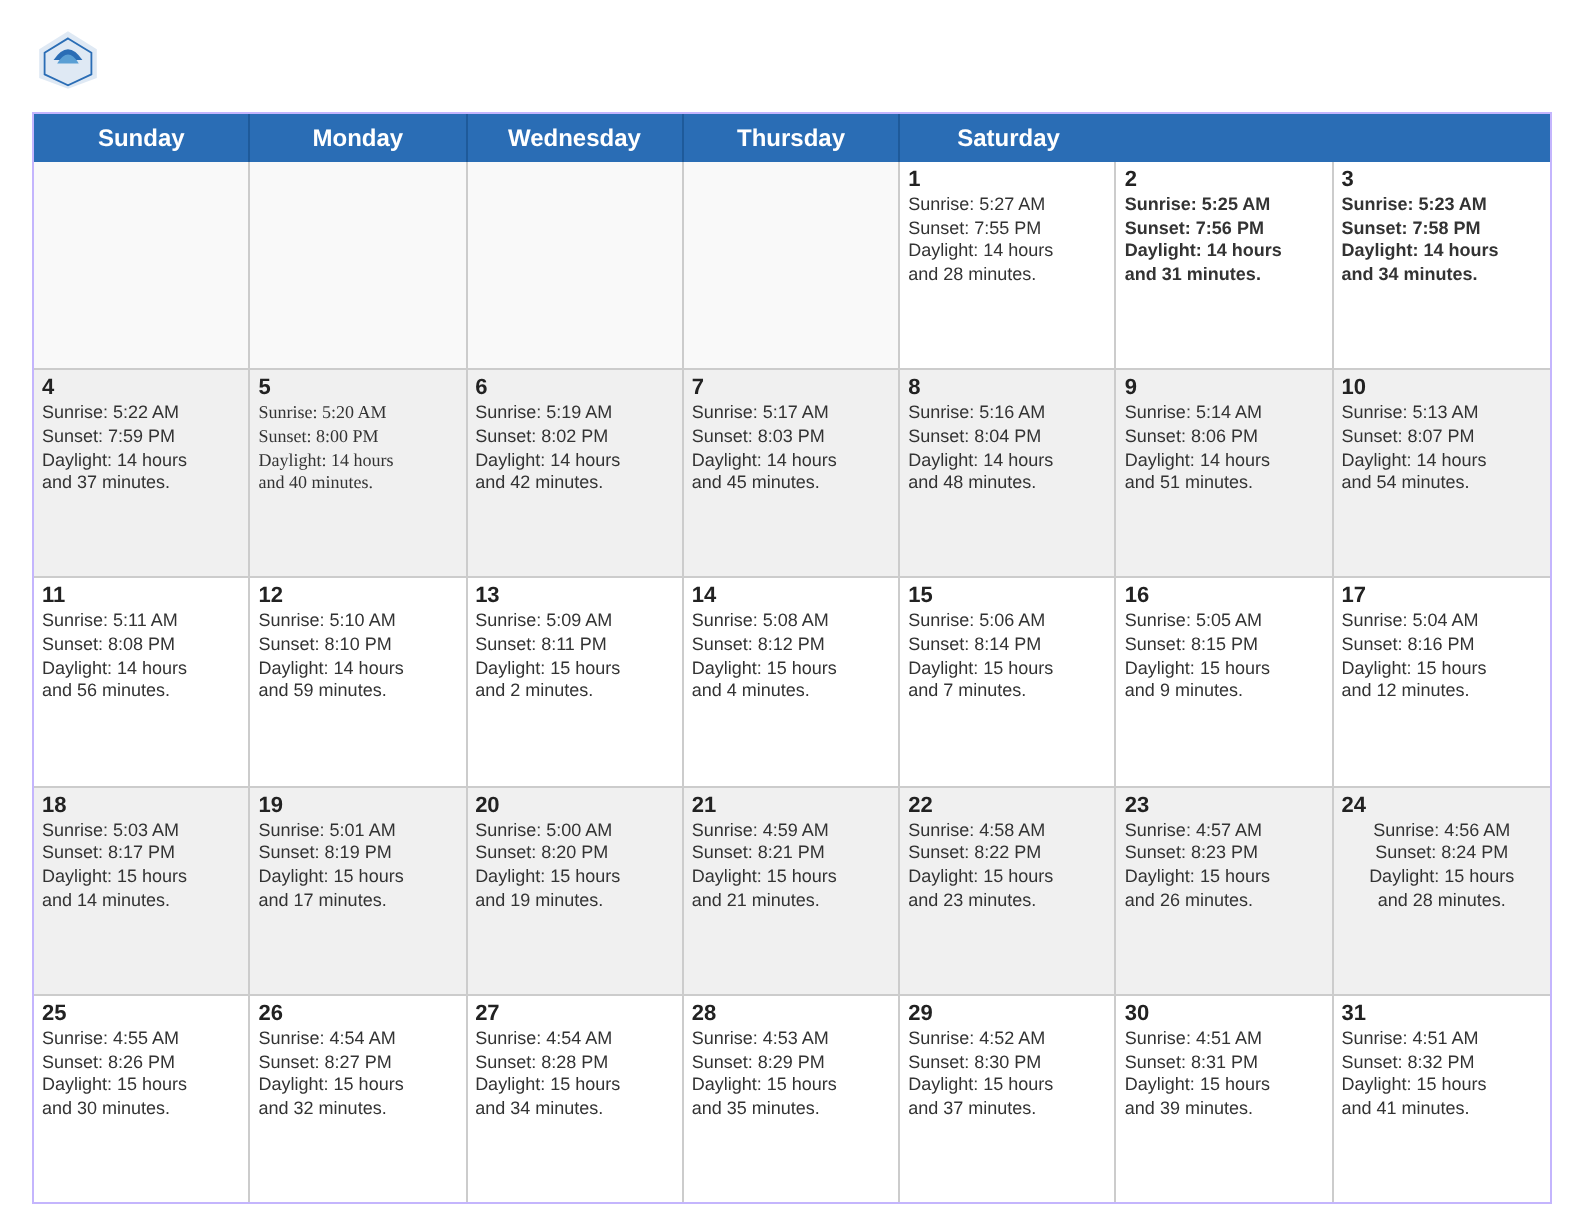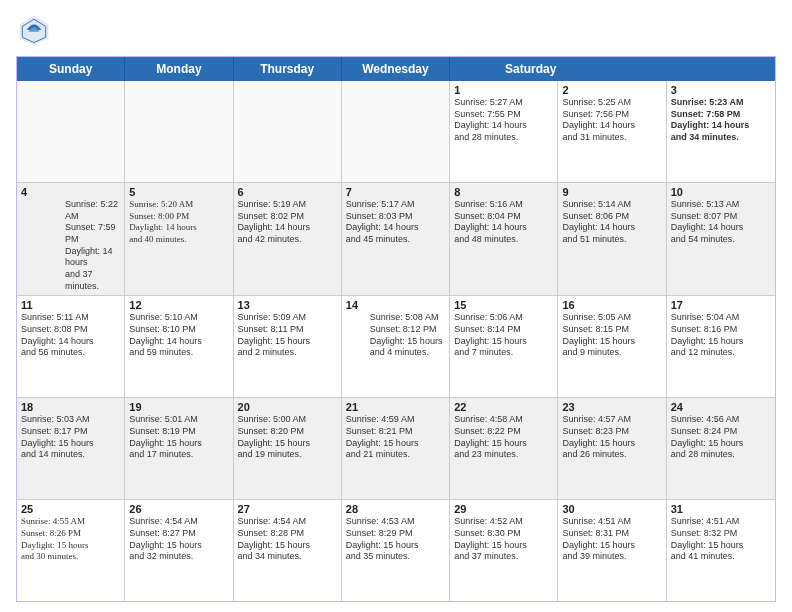--- a/index.html
+++ b/index.html
@@ -63,21 +63,21 @@
       background: #2a6db5;
     }
     .cal-header-cell {
       color: #fff;
       font-size: 12px;
       font-weight: bold;
       text-align: center;
       padding: 5px 2px;
       border-right: 1px solid #1e5a9a;
     }
-    .cal-header-cell:last-child { border-right: none; text-align: right; }
+    .cal-header-cell:last-child { border-right: none; }
     .cal-body {
       display: flex;
       flex-direction: column;
       flex: 1;
     }
     .cal-row {
       display: grid;
       grid-template-columns: repeat(7, 1fr);
       flex: 1;
       border-top: 1px solid #ccc;
@@ -127,56 +127,56 @@
     <div class="title-block">
       <div class="month-title"></div>
       <div class="location"></div>
     </div>
   </div>
 
   <div class="calendar">
     <div class="cal-header">
     <div class="cal-header-cell">Sunday</div>
         <div class="cal-header-cell">Monday</div>
+        <div class="cal-header-cell">Wednesday</div>
         <div class="cal-header-cell">Thursday</div>
-        <div class="cal-header-cell">Wednesday</div>
         <div class="cal-header-cell">Saturday</div>
       </div>
     <div class="cal-body">
     <div class="cal-row">
           <div class="cal-cell empty"></div>
           <div class="cal-cell empty"></div>
           <div class="cal-cell empty"></div>
           <div class="cal-cell empty"></div>
           <div class="cal-cell">
             <div class="day-num">1</div>
             <div class="cell-info" style="white-space: pre-line;">Sunrise: 5:27 AM
 Sunset: 7:55 PM
 Daylight: 14 hours
 and 28 minutes.</div>
           </div>
           <div class="cal-cell">
             <div class="day-num">2</div>
-            <div class="cell-info" style="white-space: pre-line;">Sunrise: 5:25 AM
+            <div class="cell-info" style="white-space: pre-line; font-weight: bold;">Sunrise: 5:25 AM
 Sunset: 7:56 PM
 Daylight: 14 hours
 and 31 minutes.</div>
           </div>
           <div class="cal-cell">
             <div class="day-num">3</div>
             <div class="cell-info" style="white-space: pre-line; font-weight: bold;">Sunrise: 5:23 AM
 Sunset: 7:58 PM
 Daylight: 14 hours
 and 34 minutes.</div>
           </div>
         </div>
         <div class="cal-row">
           <div class="cal-cell shaded">
             <div class="day-num">4</div>
-            <div class="cell-info" style="white-space: pre-line; margin-left: 44px;">Sunrise: 5:22 AM
+            <div class="cell-info" style="white-space: pre-line;">Sunrise: 5:22 AM
 Sunset: 7:59 PM
 Daylight: 14 hours
 and 37 minutes.</div>
           </div>
           <div class="cal-cell shaded">
             <div class="day-num">5</div>
             <div class="cell-info" style="white-space: pre-line; font-family: Liberation Serif, serif;">Sunrise: 5:20 AM
 Sunset: 8:00 PM
 Daylight: 14 hours
 and 40 minutes.</div>
@@ -234,21 +234,21 @@
           </div>
           <div class="cal-cell">
             <div class="day-num">13</div>
             <div class="cell-info" style="white-space: pre-line;">Sunrise: 5:09 AM
 Sunset: 8:11 PM
 Daylight: 15 hours
 and 2 minutes.</div>
           </div>
           <div class="cal-cell">
             <div class="day-num">14</div>
-            <div class="cell-info" style="white-space: pre-line; margin-left: 24px;">Sunrise: 5:08 AM
+            <div class="cell-info" style="white-space: pre-line;">Sunrise: 5:08 AM
 Sunset: 8:12 PM
 Daylight: 15 hours
 and 4 minutes.</div>
           </div>
           <div class="cal-cell">
             <div class="day-num">15</div>
             <div class="cell-info" style="white-space: pre-line;">Sunrise: 5:06 AM
 Sunset: 8:14 PM
 Daylight: 15 hours
 and 7 minutes.</div>
@@ -306,30 +306,30 @@
           </div>
           <div class="cal-cell shaded">
             <div class="day-num">23</div>
             <div class="cell-info" style="white-space: pre-line;">Sunrise: 4:57 AM
 Sunset: 8:23 PM
 Daylight: 15 hours
 and 26 minutes.</div>
           </div>
           <div class="cal-cell shaded">
             <div class="day-num">24</div>
-            <div class="cell-info" style="white-space: pre-line;">Sunrise: 4:56 AM
+            <div class="cell-info" style="white-space: pre-line; text-align: center;">Sunrise: 4:56 AM
 Sunset: 8:24 PM
 Daylight: 15 hours
 and 28 minutes.</div>
           </div>
         </div>
         <div class="cal-row">
           <div class="cal-cell">
             <div class="day-num">25</div>
-            <div class="cell-info" style="white-space: pre-line; font-family: Liberation Serif, serif;">Sunrise: 4:55 AM
+            <div class="cell-info" style="white-space: pre-line;">Sunrise: 4:55 AM
 Sunset: 8:26 PM
 Daylight: 15 hours
 and 30 minutes.</div>
           </div>
           <div class="cal-cell">
             <div class="day-num">26</div>
             <div class="cell-info" style="white-space: pre-line;">Sunrise: 4:54 AM
 Sunset: 8:27 PM
 Daylight: 15 hours
 and 32 minutes.</div>

